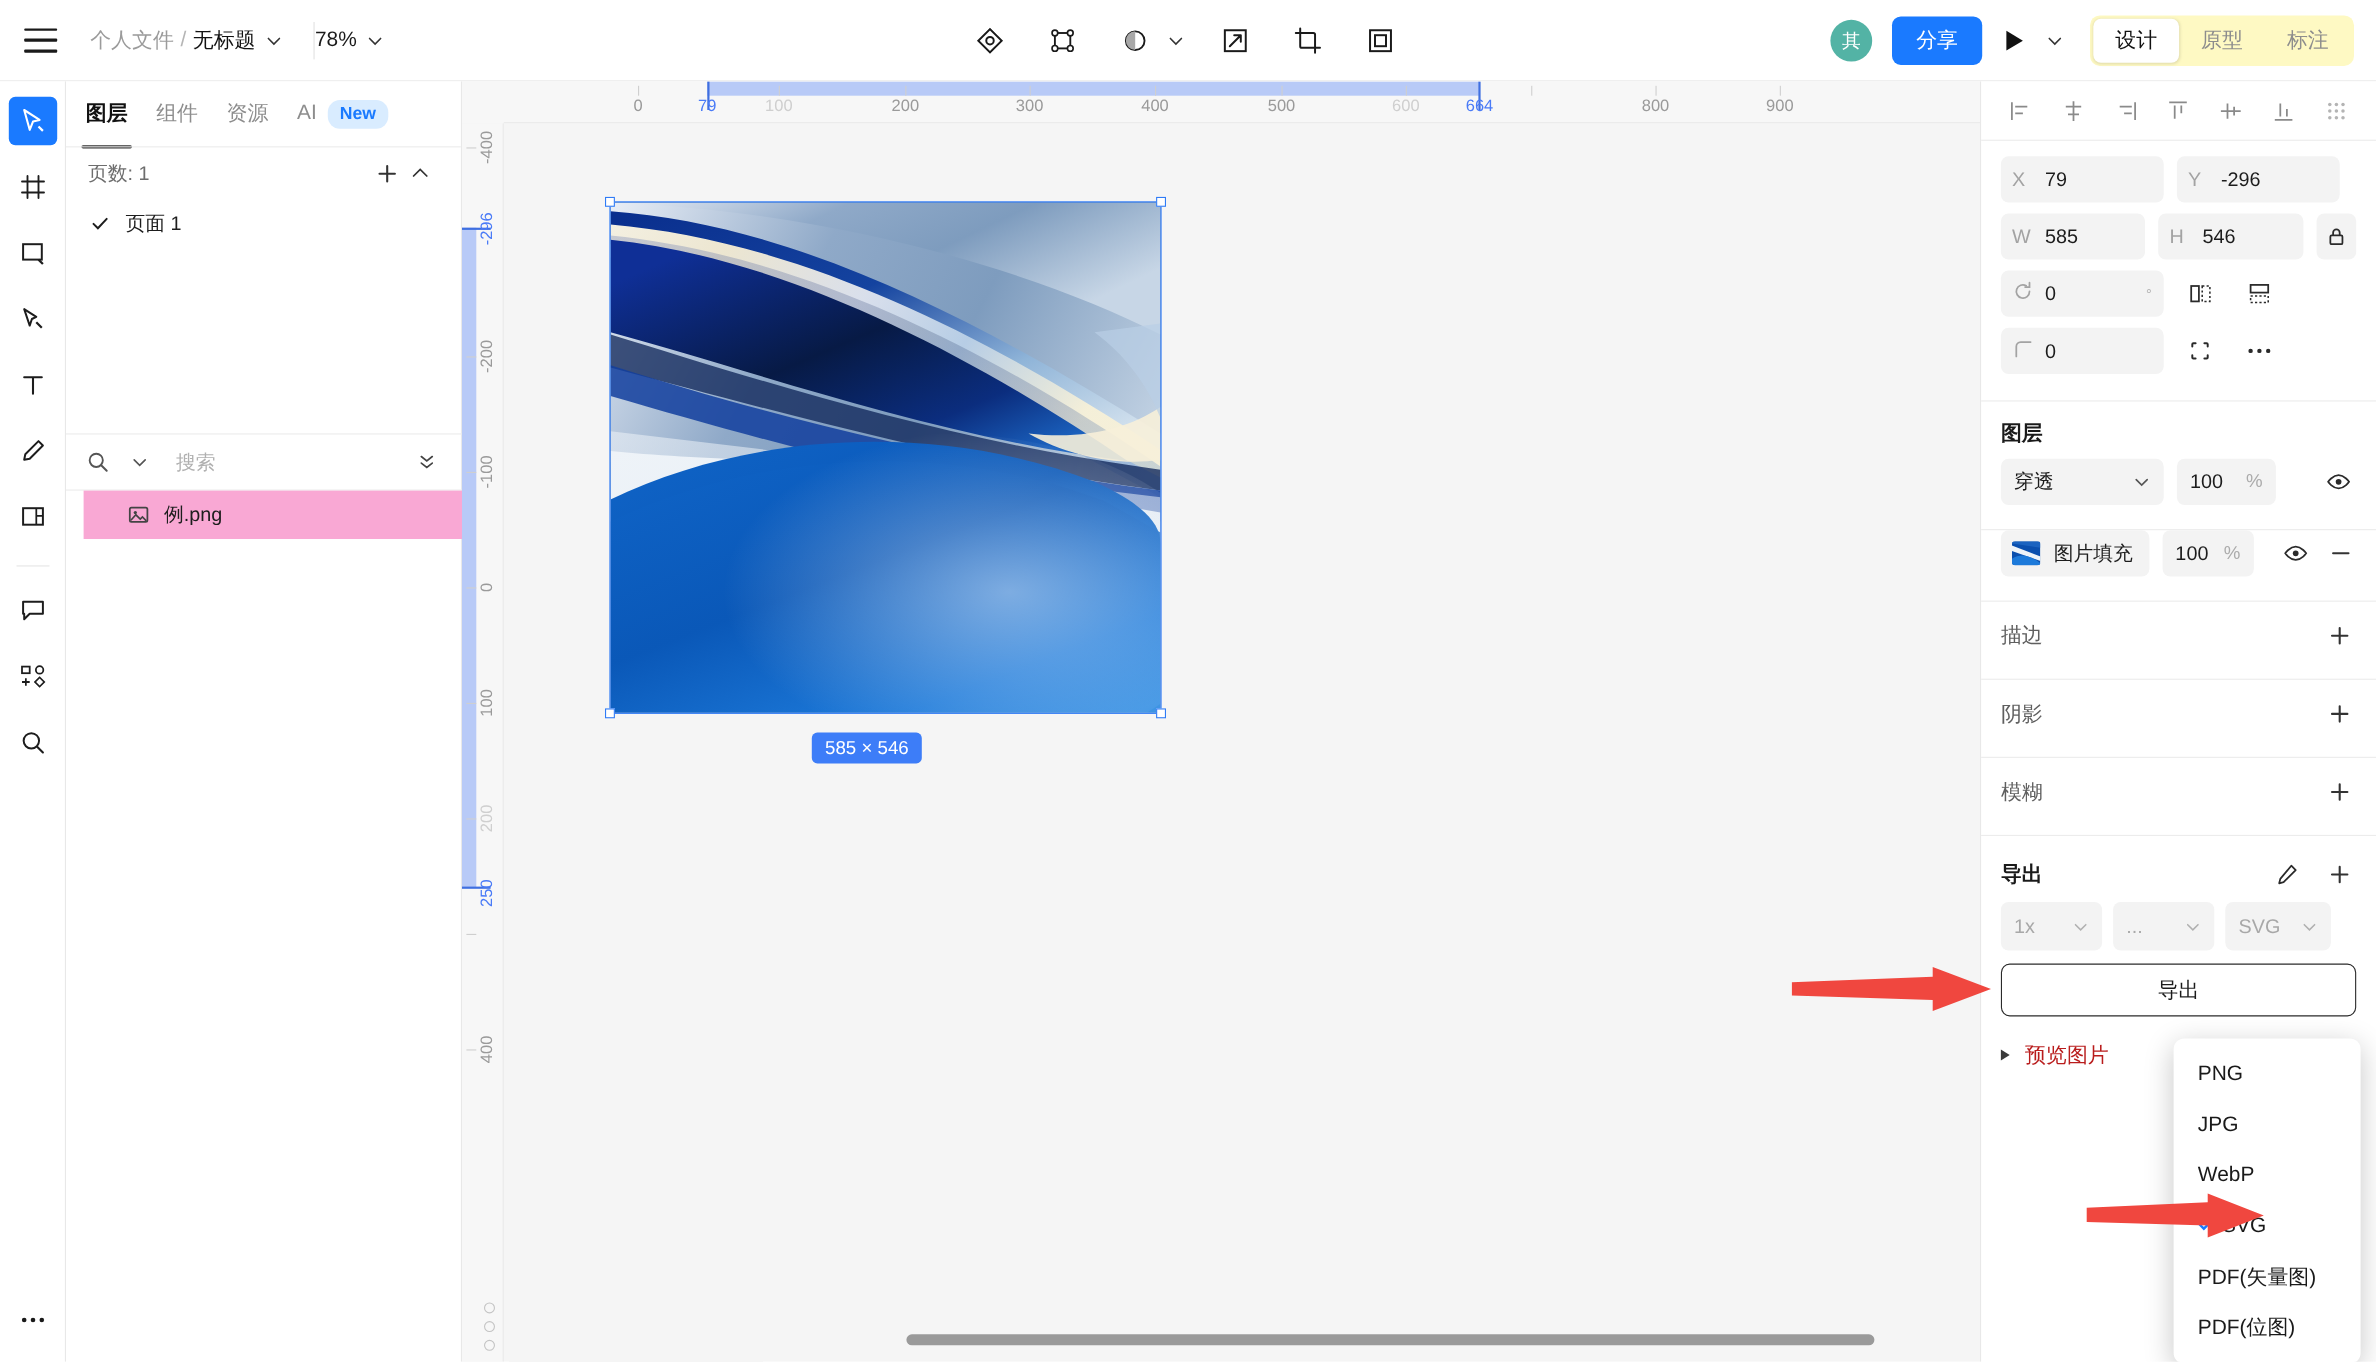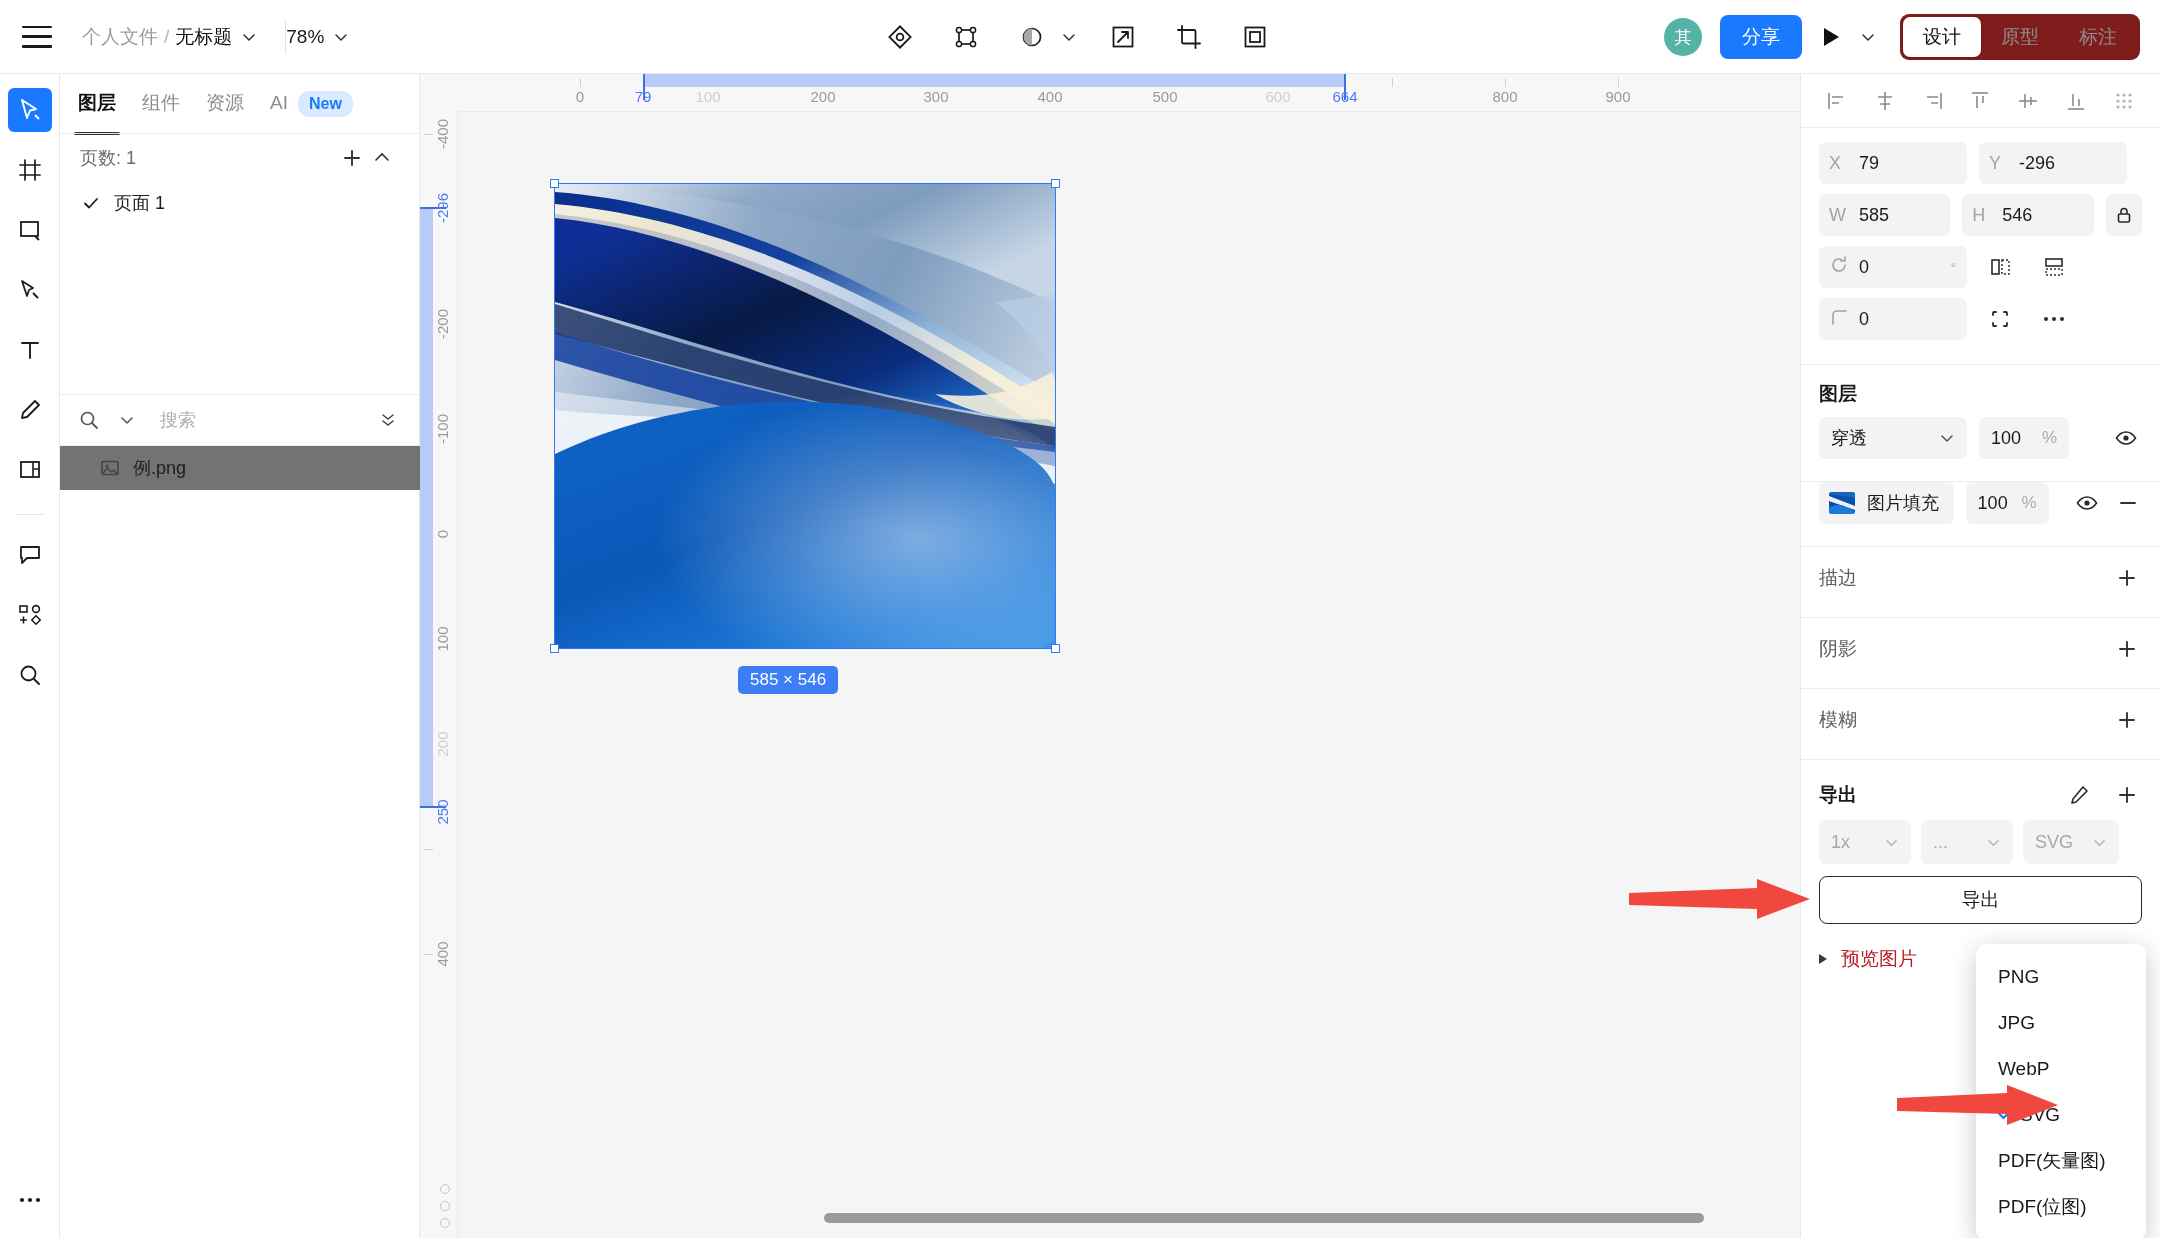--- a/index.html
+++ b/index.html
@@ -37,21 +37,21 @@
     color:#fff; font-size:17px; display:flex; align-items:center; justify-content:center;
     margin-right:18px; cursor:pointer;
   }
   .share-btn {
     background:#1a7aff; color:#fff; font-size:19px; padding:9px 22px;
     border-radius:8px; cursor:pointer; margin-right:22px;
   }
   .play-group { display:flex; align-items:center; gap:12px; margin-right:24px; cursor:pointer; }
   .play-tri { width:0; height:0; border-left:15px solid #111; border-top:9px solid transparent; border-bottom:9px solid transparent; }
   .seg {
-    display:flex; align-items:center; background:#7f1d1d; border-radius:9px; padding:3px;
+    display:flex; align-items:center; background:#fef9c3; border-radius:9px; padding:3px;
   }
   .seg-item { font-size:19px; color:#8d8d8d; padding:7px 20px; border-radius:7px; cursor:pointer; }
   .seg-item.active { background:#fff; color:#111; box-shadow:0 1px 3px rgba(0,0,0,.13); }
 
   
   .rail {
     position:absolute; left:0; top:74px; width:60px; height:1164px;
     background:#fff; border-right:1px solid #e8e8e8;
     display:flex; flex-direction:column; align-items:center; padding-top:14px;
   }
@@ -76,22 +76,22 @@
   .pagerow .lbl { font-size:18px; color:#6d6d6d; flex:1; }
   .icon-sm { width:30px; height:30px; display:flex; align-items:center; justify-content:center; cursor:pointer; color:#333; }
 
   .pageitem { display:flex; align-items:center; height:42px; padding-left:22px; gap:14px; cursor:pointer; }
   .pageitem span.t { font-size:18px; color:#1d1d1d; }
 
   .search-sec { position:absolute; left:0; top:320px; width:360px; border-top:1px solid #ececec; border-bottom:1px solid #ececec; height:52px; display:flex; align-items:center; padding:0 22px 0 18px; gap:19px;}
   .search-ph { font-size:18px; color:#b0b0b0; flex:1; margin-left:6px; }
 
   .layeritem {
-    position:absolute; left:0; top:372px; width:360px; height:44px;
-    background:#737373; display:flex; align-items:center; padding-left:40px; gap:13px; cursor:pointer;
+    position:absolute; left:16px; top:372px; width:360px; height:44px;
+    background:#f9a8d4; display:flex; align-items:center; padding-left:40px; gap:13px; cursor:pointer;
   }
   .layeritem .nm { font-size:18px; color:#1d1d1d; }
 
   
   .canvas-wrap { position:absolute; left:420px; top:74px; width:1380px; height:1164px; background:#f5f5f5; overflow:hidden; }
   .ruler-h { position:absolute; left:0; top:0; width:1380px; height:38px; background:#f7f7f7; border-bottom:1px solid #e9e9e9; }
   .ruler-v { position:absolute; left:0; top:38px; width:38px; height:1126px; background:#f7f7f7; border-right:1px solid #e9e9e9; }
   .ruler-corner { position:absolute; left:0; top:0; width:38px; height:38px; background:#f7f7f7; z-index:4; }
   .tick { position:absolute; top:4px; width:1px; height:9px; background:#cfcfcf; }
   .tlabel { position:absolute; top:14px; font-size:15px; color:#9a9a9a; transform:translateX(-50%); white-space:nowrap; }

